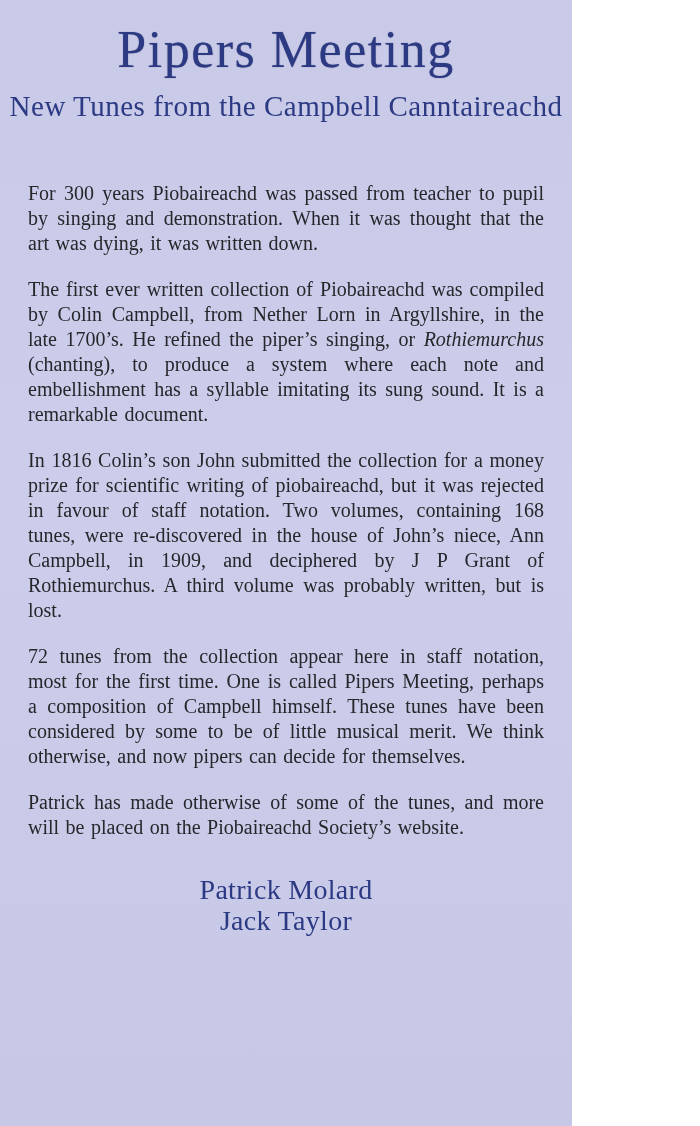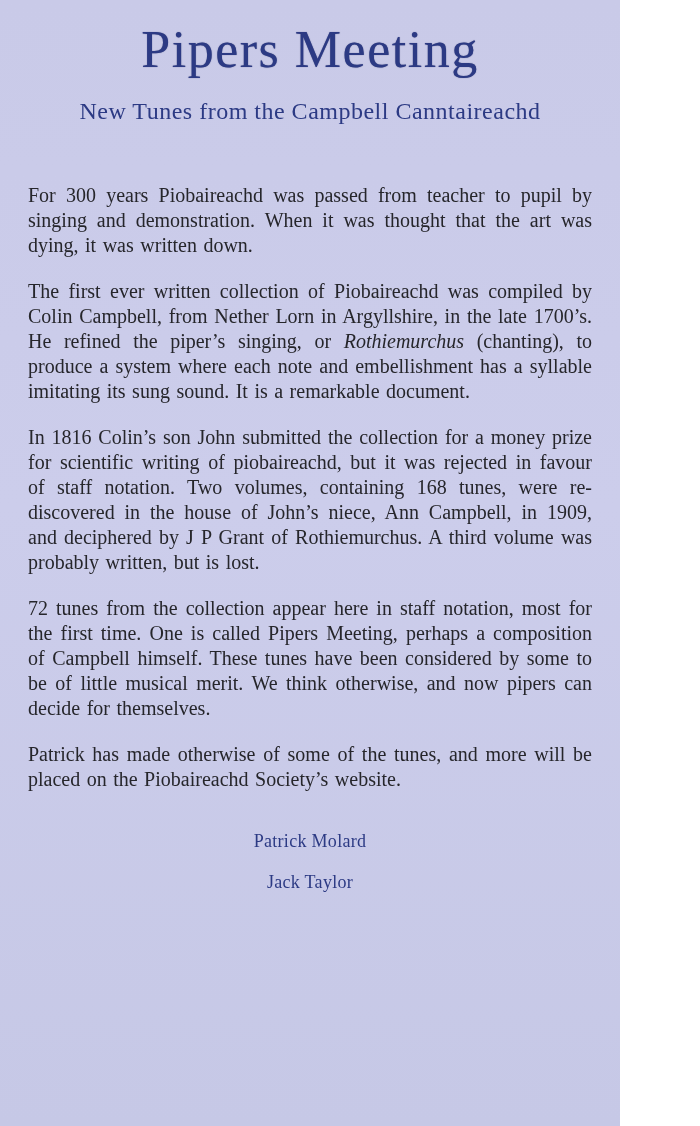--- a/index.html
+++ b/index.html
@@ -8,39 +8,39 @@
     --body-ink: #26262b;
   }
   * { margin: 0; padding: 0; box-sizing: border-box; }
   html, body { width: 700px; }
   body {
     font-family: "Liberation Serif", serif;
     background: #ffffff;
   }
   .page {
     position: relative;
-    width: 620px;
+    width: 572px;
     height: 1126px;
     overflow: hidden;
     background: linear-gradient(180deg, var(--background) 0%, #cccdeb 45%, #c6c8e6 100%);
     color: var(--body-ink);
   }
   .page-header { text-align: center; }
   .page-title {
     margin-top: 20px;
     font-size: 52px;
     line-height: 1.15;
     letter-spacing: 1.5px;
     font-weight: 500;
     color: var(--heading-navy);
     text-shadow: 0 0 1px rgba(20,28,80,0.55);
   }
   .page-subtitle {
-    margin-top: 16px;
-    font-size: 24px;
+    margin-top: 8px;
+    font-size: 29px;
     line-height: 1.3;
     letter-spacing: 0.5px;
     font-weight: 500;
     color: var(--heading-navy);
   }
   .content {
     margin: 56px 28px 0 28px;
   }
   .content p {
     font-size: 20px;
@@ -51,25 +51,25 @@
     margin-bottom: 21px;
   }
   .content p:last-child { margin-bottom: 0; }
   .italic { font-style: italic; }
   .signatures {
     margin-top: 34px;
     text-align: center;
     color: var(--heading-navy);
   }
   .signature-line {
-    font-size: 18px;
+    font-size: 28px;
     line-height: 31px;
     letter-spacing: 0.3px;
   }
-  .signature-line + .signature-line { margin-top: 10px; }
+  .signature-line + .signature-line { }
 </style>
 </head>
 <body>
 
 <div class="page">
 
   <div class="page-header">
     <div class="page-title">Pipers Meeting</div>
     <div class="page-subtitle">New Tunes from the Campbell Canntaireachd</div>
   </div>

